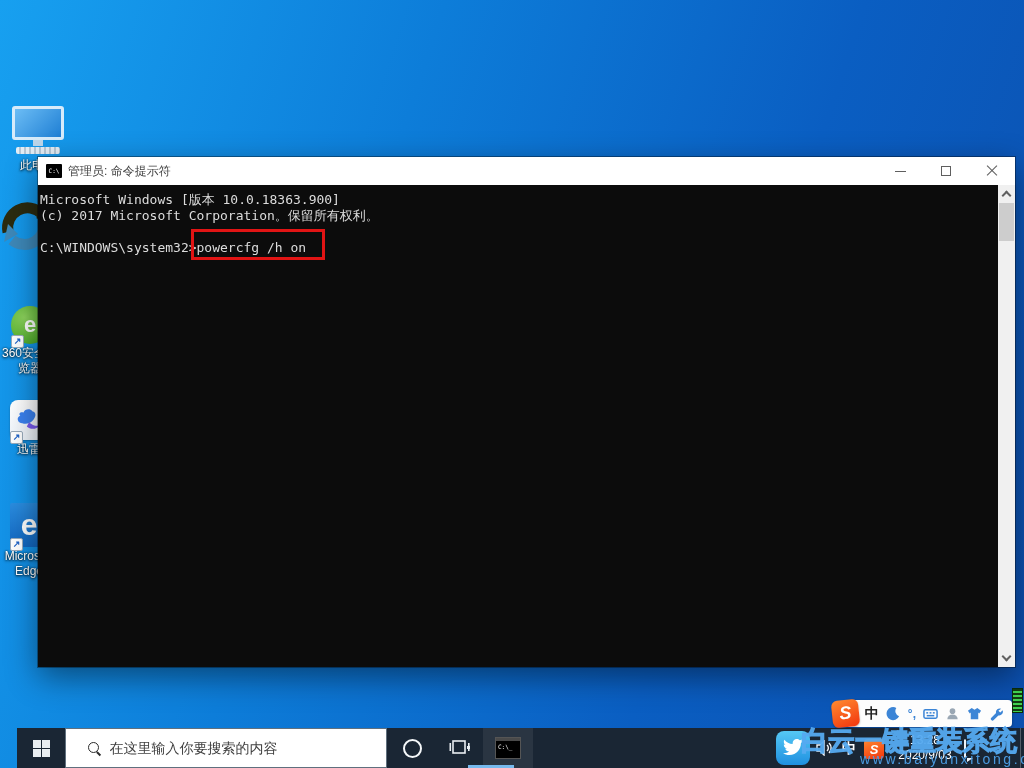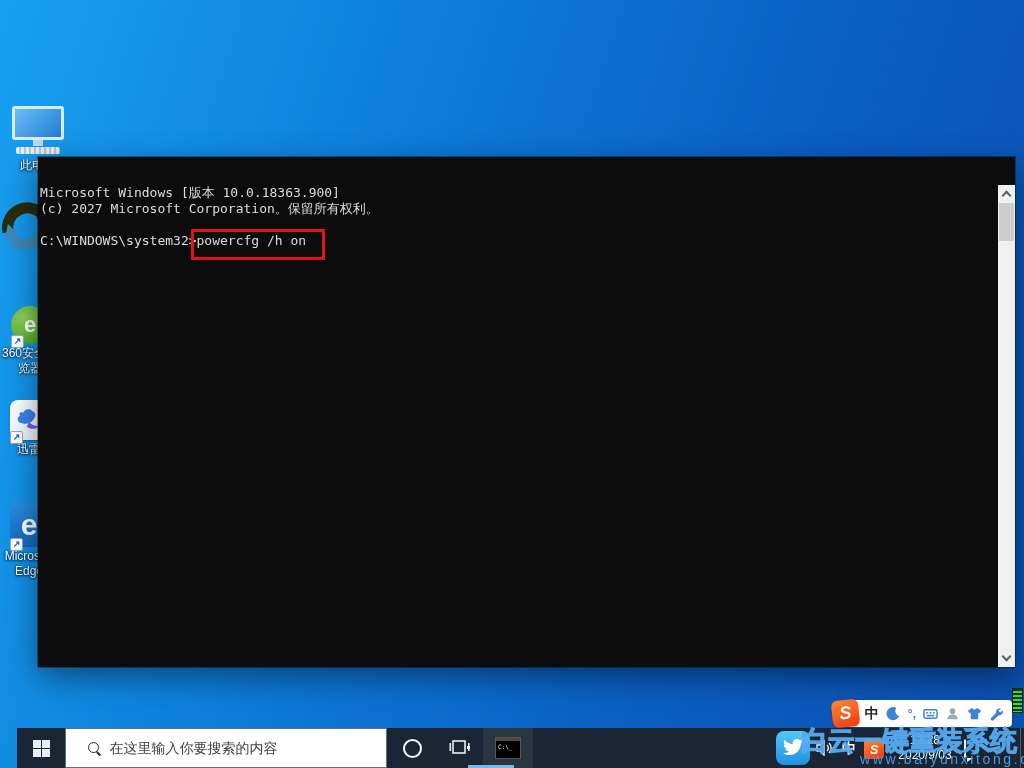--- a/index.html
+++ b/index.html
@@ -42,21 +42,21 @@
   .wbtn { width:46px; height:100%; display:flex; align-items:center; justify-content:center; }
   .glyph-min { width:11px; height:1px; background:#5f5f5f; }
   .glyph-max { width:10px; height:10px; border:1px solid #5f5f5f; }
   .glyph-close { position:relative; width:12px; height:12px; }
   .glyph-close::before,.glyph-close::after { content:""; position:absolute; left:-1px; top:5px; width:14px; height:1px; background:#5f5f5f; }
   .glyph-close::before { transform:rotate(45deg); } .glyph-close::after { transform:rotate(-45deg); }
 
   #console { position:absolute; left:0; top:28px; right:0; bottom:0; background:#0c0c0c; overflow:hidden;
     font-family:"DejaVu Sans Mono",monospace; font-size:13px; color:#dcdcdc; }
   .cline { margin-left:2px; height:16px; line-height:16px; white-space:pre; }
-  .cline:first-child { margin-top:0; }
+  .cline:first-child { margin-top:7px; }
   #redbox { position:absolute; left:153px; top:44px; width:134px; height:31px; border:3px solid #e11414; }
 
   #scrollbar { position:absolute; right:0; top:0; bottom:0; width:17px; background:#f0f0f0; }
   .sarrow { position:absolute; left:0; width:17px; height:17px; display:flex; align-items:center; justify-content:center; }
   .sarrow.up { top:0; } .sarrow.down { bottom:0; }
   .chev { width:7px; height:7px; border-left:2px solid #606060; border-top:2px solid #606060; }
   .sarrow.up .chev { transform:translateY(2px) rotate(45deg); }
   .sarrow.down .chev { transform:translateY(-2px) rotate(-135deg); }
   .sthumb { position:absolute; left:1px; top:18px; width:15px; height:38px; background:#cdcdcd; }
 
@@ -167,23 +167,38 @@
       <div class="edge-tile">
           <span>e</span>
         </div>
       <div class="sc-badge">↗</div>
     </div>
     <div class="dlabel">Microsoft</div>
     <div class="dlabel">Edge</div>
   </div>
 
   <div id="cmdwin">
+    <div id="titlebar">
+      <span class="cmdicon"><span>C:\</span></span>
+      <span class="wtitle">管理员: 命令提示符</span>
+      <span class="wbtns">
+        <span class="wbtn">
+            <span class="glyph-min"></span>
+          </span>
+        <span class="wbtn">
+            <span class="glyph-max"></span>
+          </span>
+        <span class="wbtn">
+            <span class="glyph-close"></span>
+          </span>
+      </span>
+    </div>
     <div id="console">
       <div class="cline">Microsoft Windows [版本 10.0.18363.900]</div>
-      <div class="cline">(c) 2027 Microsoft Corporation。保留所有权利。</div>
+      <div class="cline">(c) 2017 Microsoft Corporation。保留所有权利。</div>
       <div class="cline"></div>
       <div class="cline"><span>C:\WINDOWS\system32&gt;</span><span>powercfg /h on</span></div>
       <div id="redbox"></div>
       <div id="scrollbar">
         <div class="sarrow up">
             <span class="chev"></span>
           </div>
         <div class="sthumb"></div>
         <div class="sarrow down">
             <span class="chev"></span>

